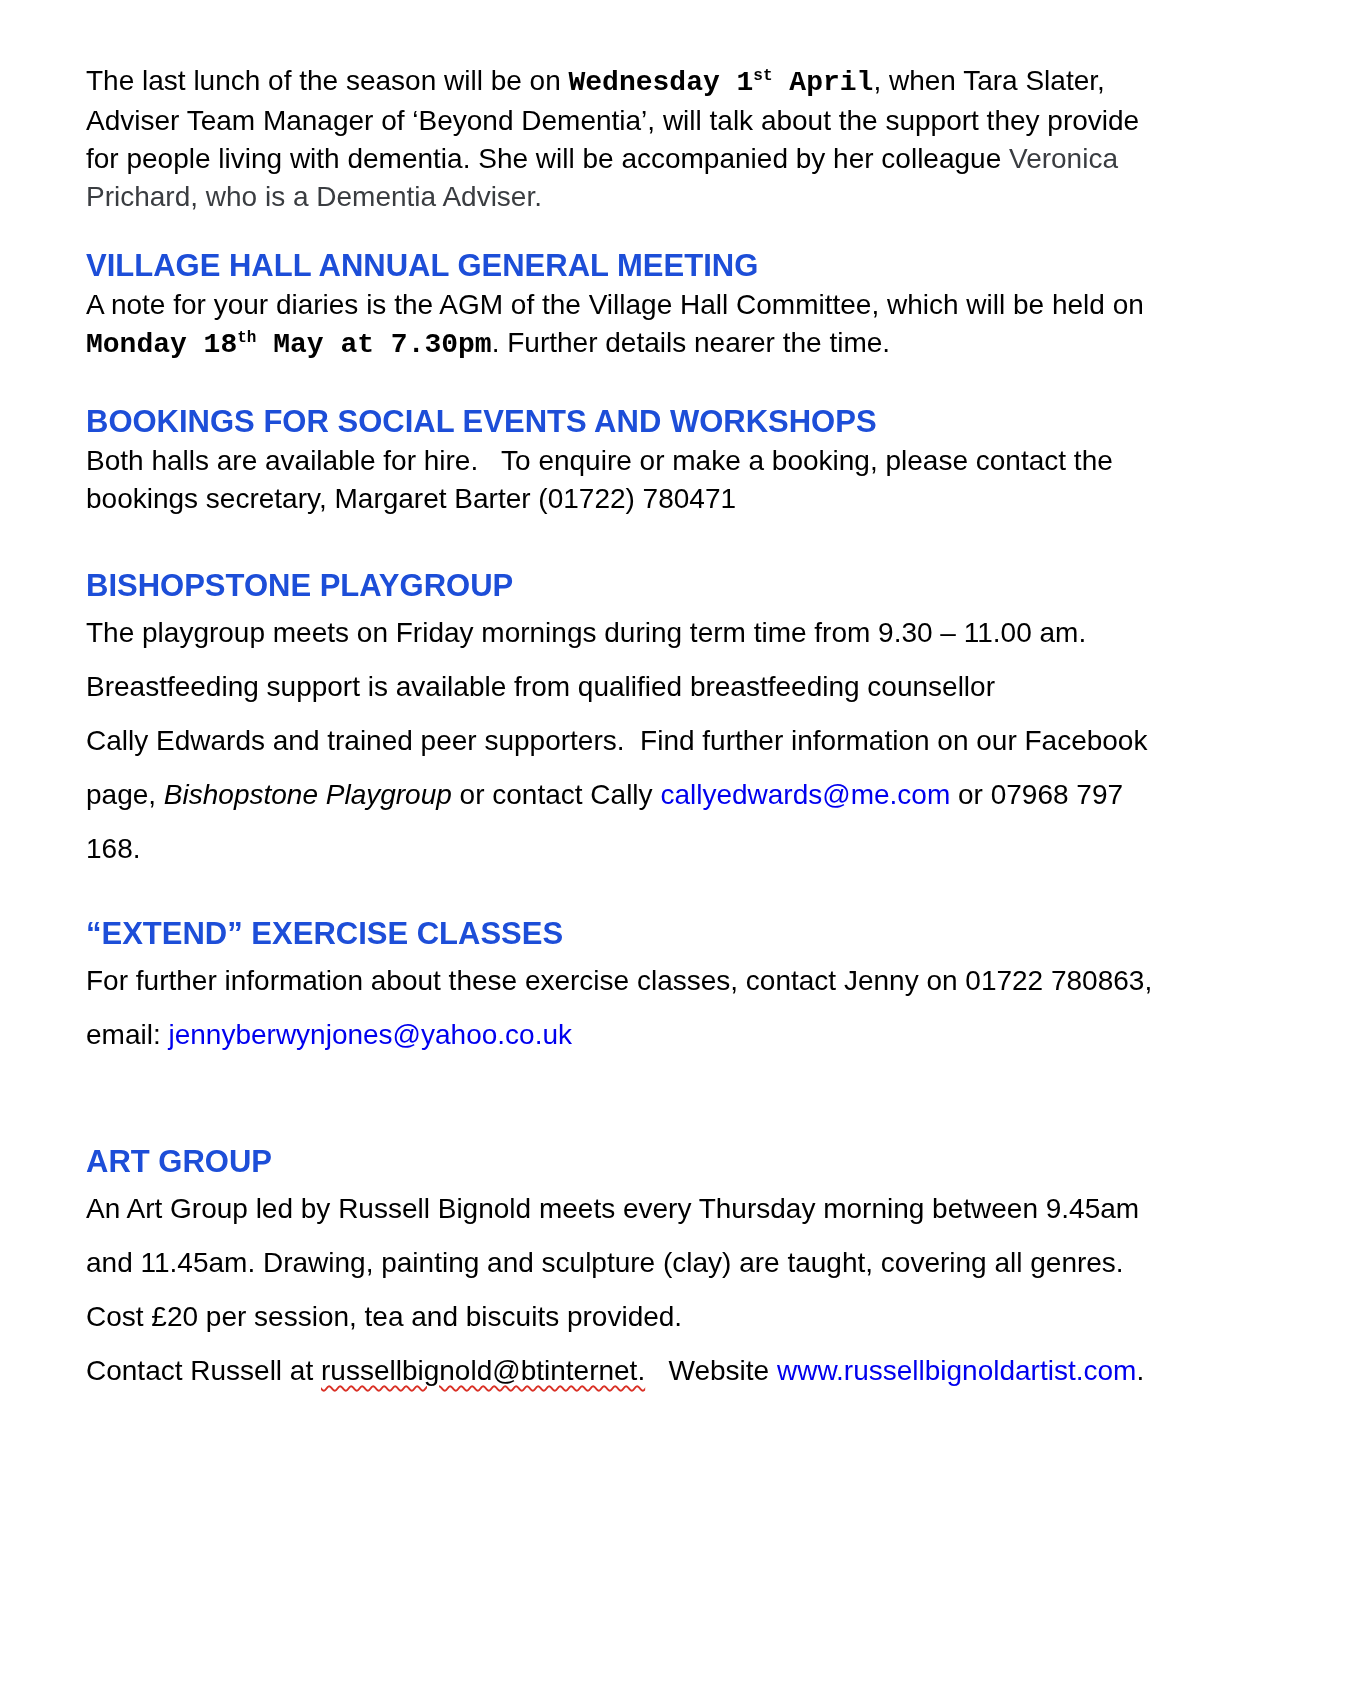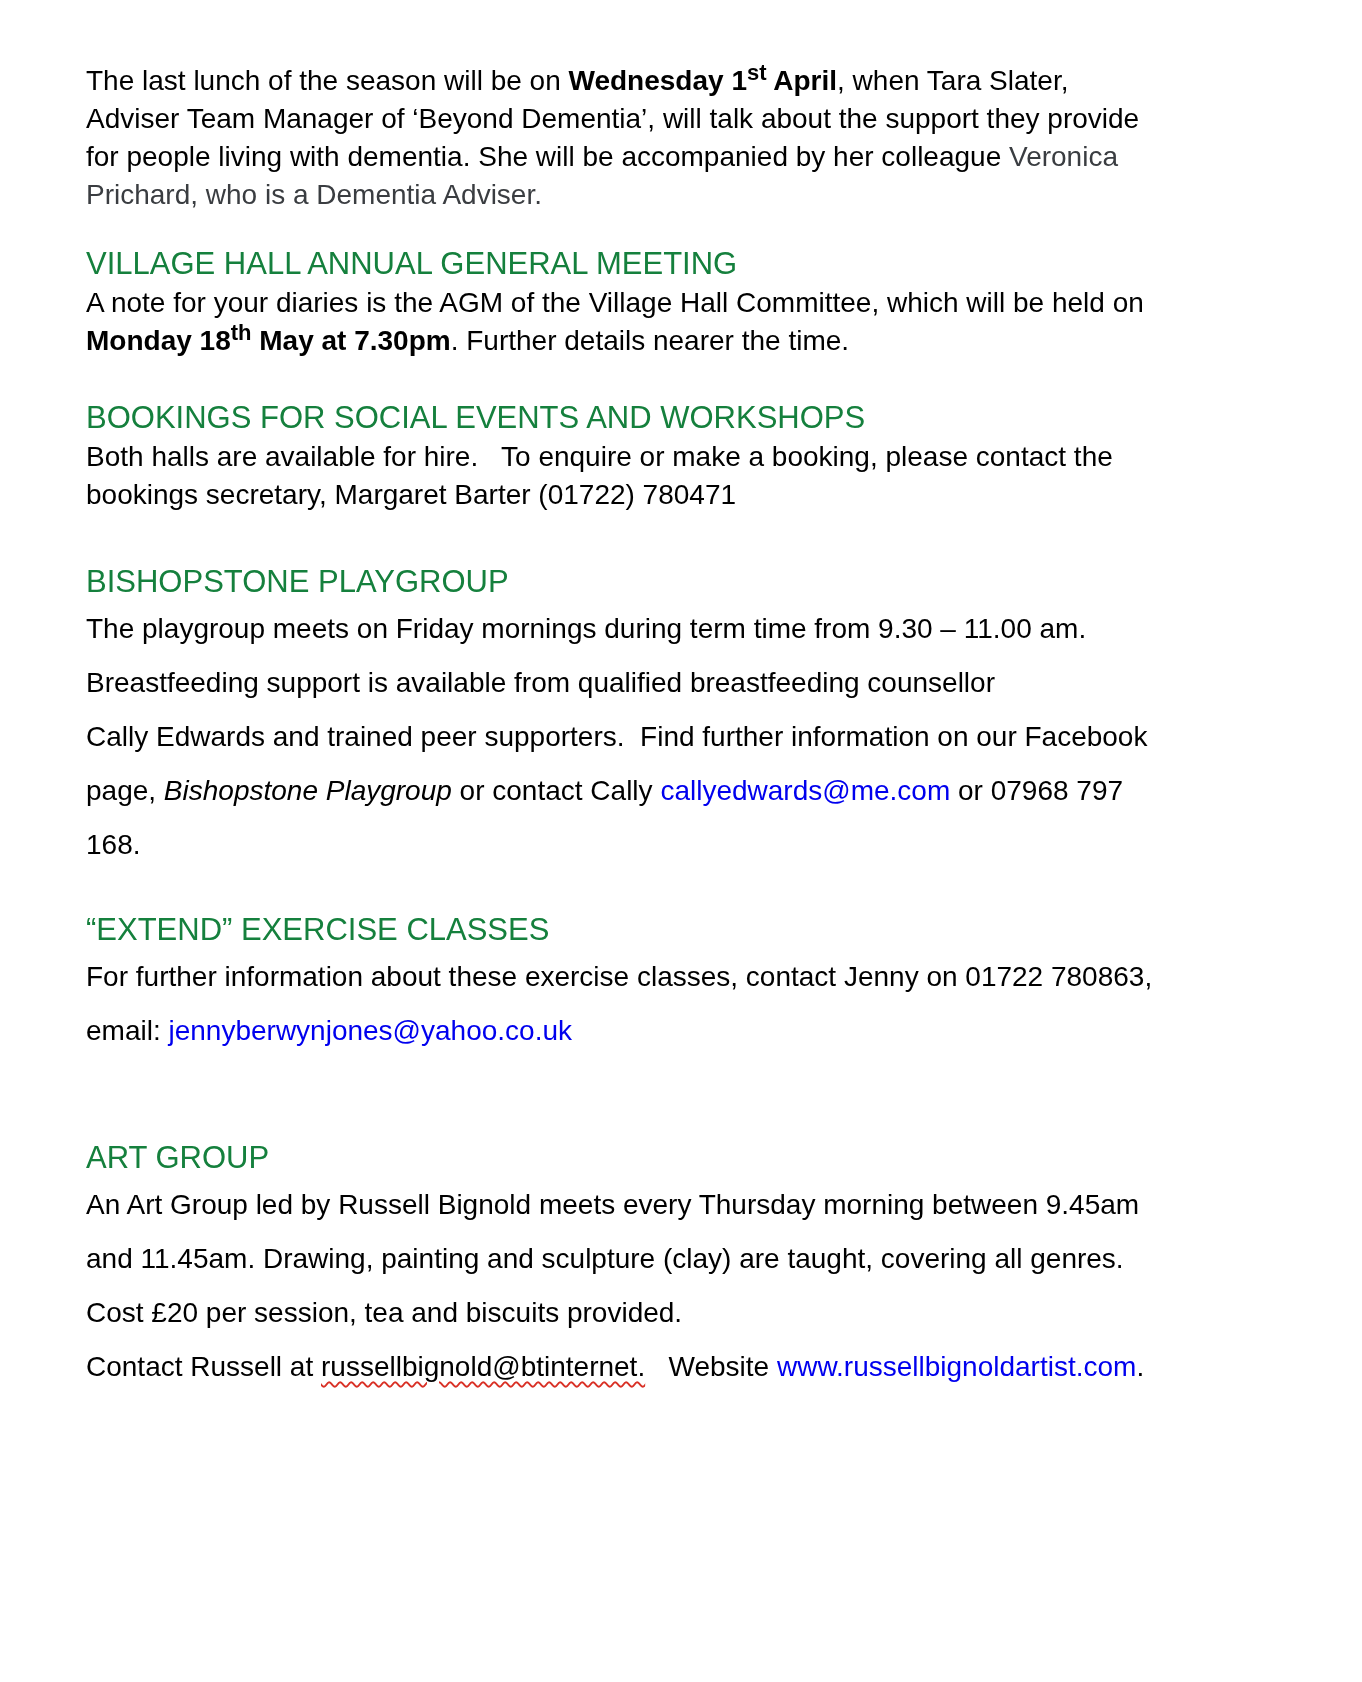--- a/index.html
+++ b/index.html
@@ -19,36 +19,36 @@
     margin: 0;
     white-space: pre-wrap;
     word-wrap: break-word;
   }
   .lh-sm { line-height: 38px; }
   .lh-lg { line-height: 54px; }
   h2.heading {
     margin: 0;
     font-size: 31px;
     line-height: 40px;
-    font-weight: normal;
-    color: #15803d;
+    font-weight: bold;
+    color: #1d4ed8;
     white-space: pre-wrap;
   }
   section { display: block; }
   .sec-agm      { margin-top: 30px; }
   .sec-bookings { margin-top: 38px; }
   .sec-playgroup{ margin-top: 48px; }
   .sec-extend   { margin-top: 38px; }
   .sec-pilates  { margin-top: 36px; }
   .sec-yoga     { margin-top: 38px; }
   .sec-art      { margin-top: 80px; }
-  b { font-weight: bold; }
+  b { font-weight: bold; font-family: Liberation Mono, monospace; }
   .sup {
     vertical-align: super;
-    font-size: 22px;
+    font-size: 16px;
     line-height: 0;
   }
   .italic { font-style: italic; }
   .gray { color: #3a3d41; }
   a.link {
     color: #0000ee;
     text-decoration-thickness: 2px;
     cursor: pointer;
   }
   .wavy {

